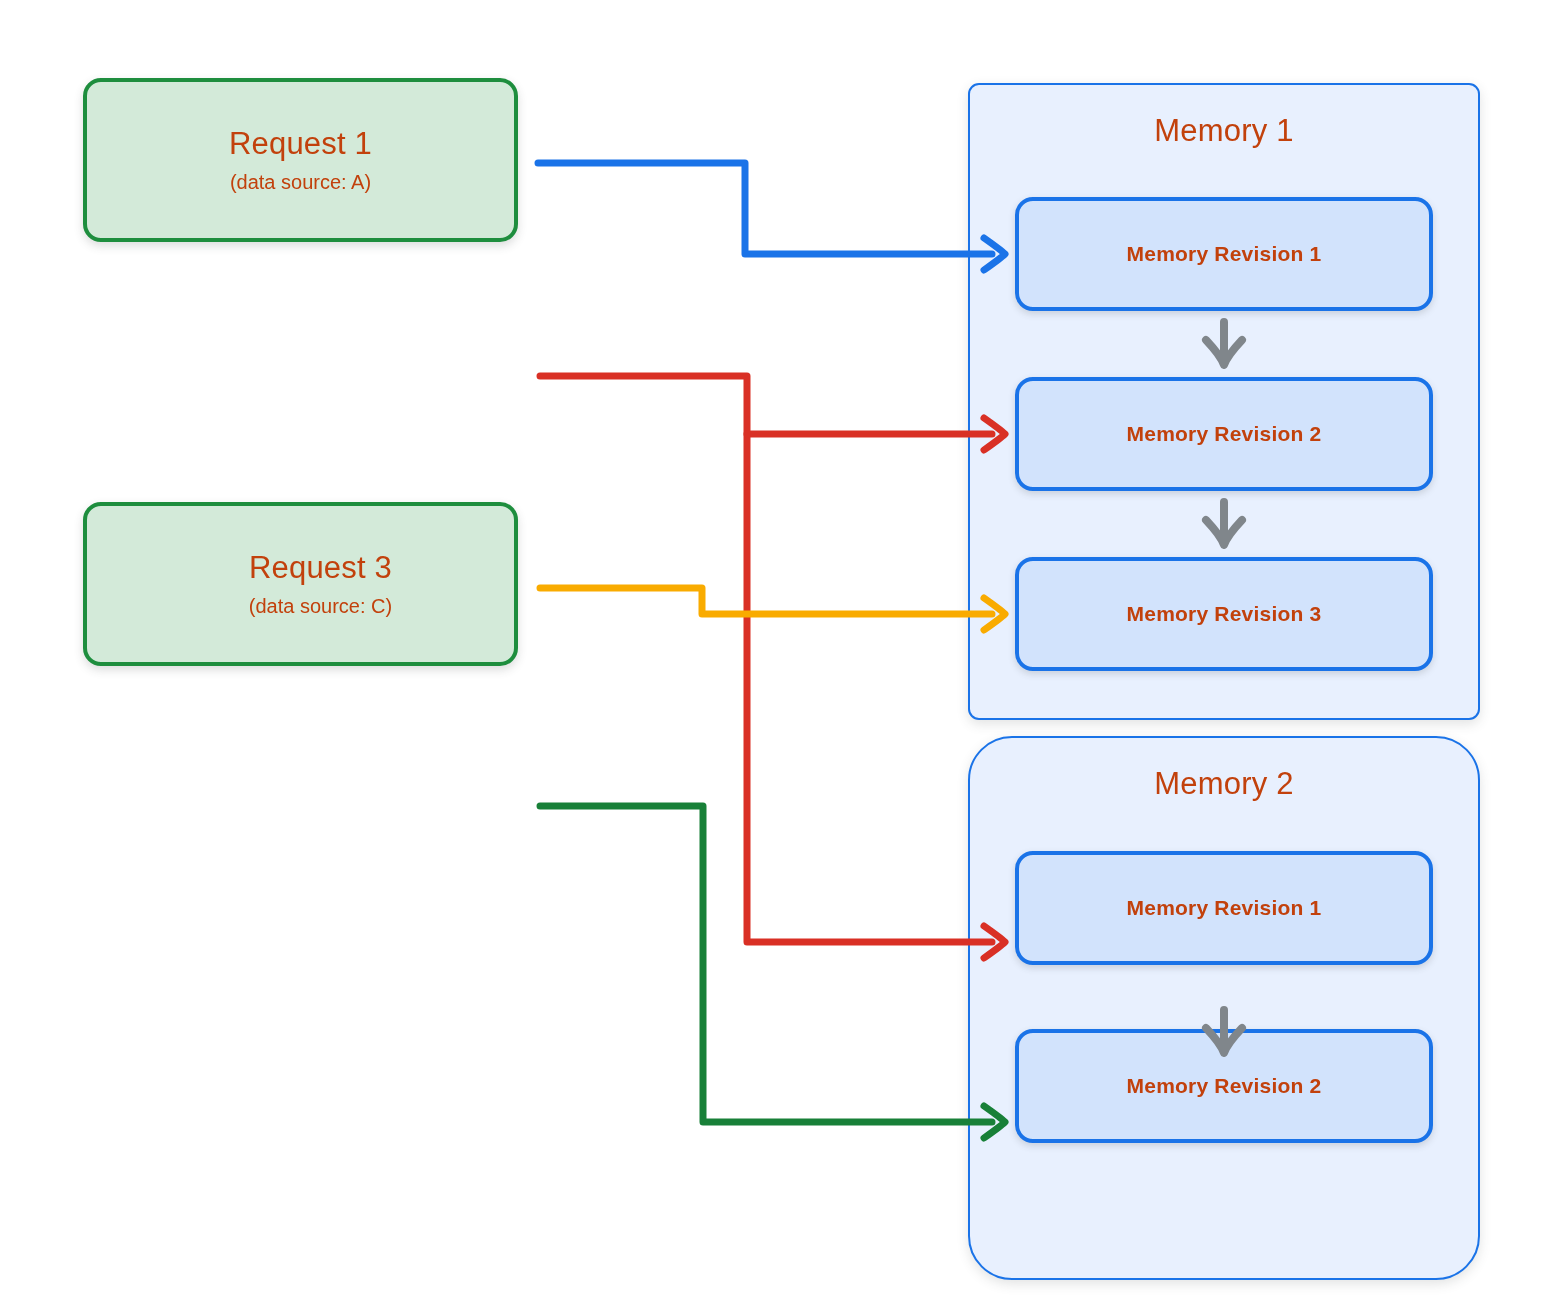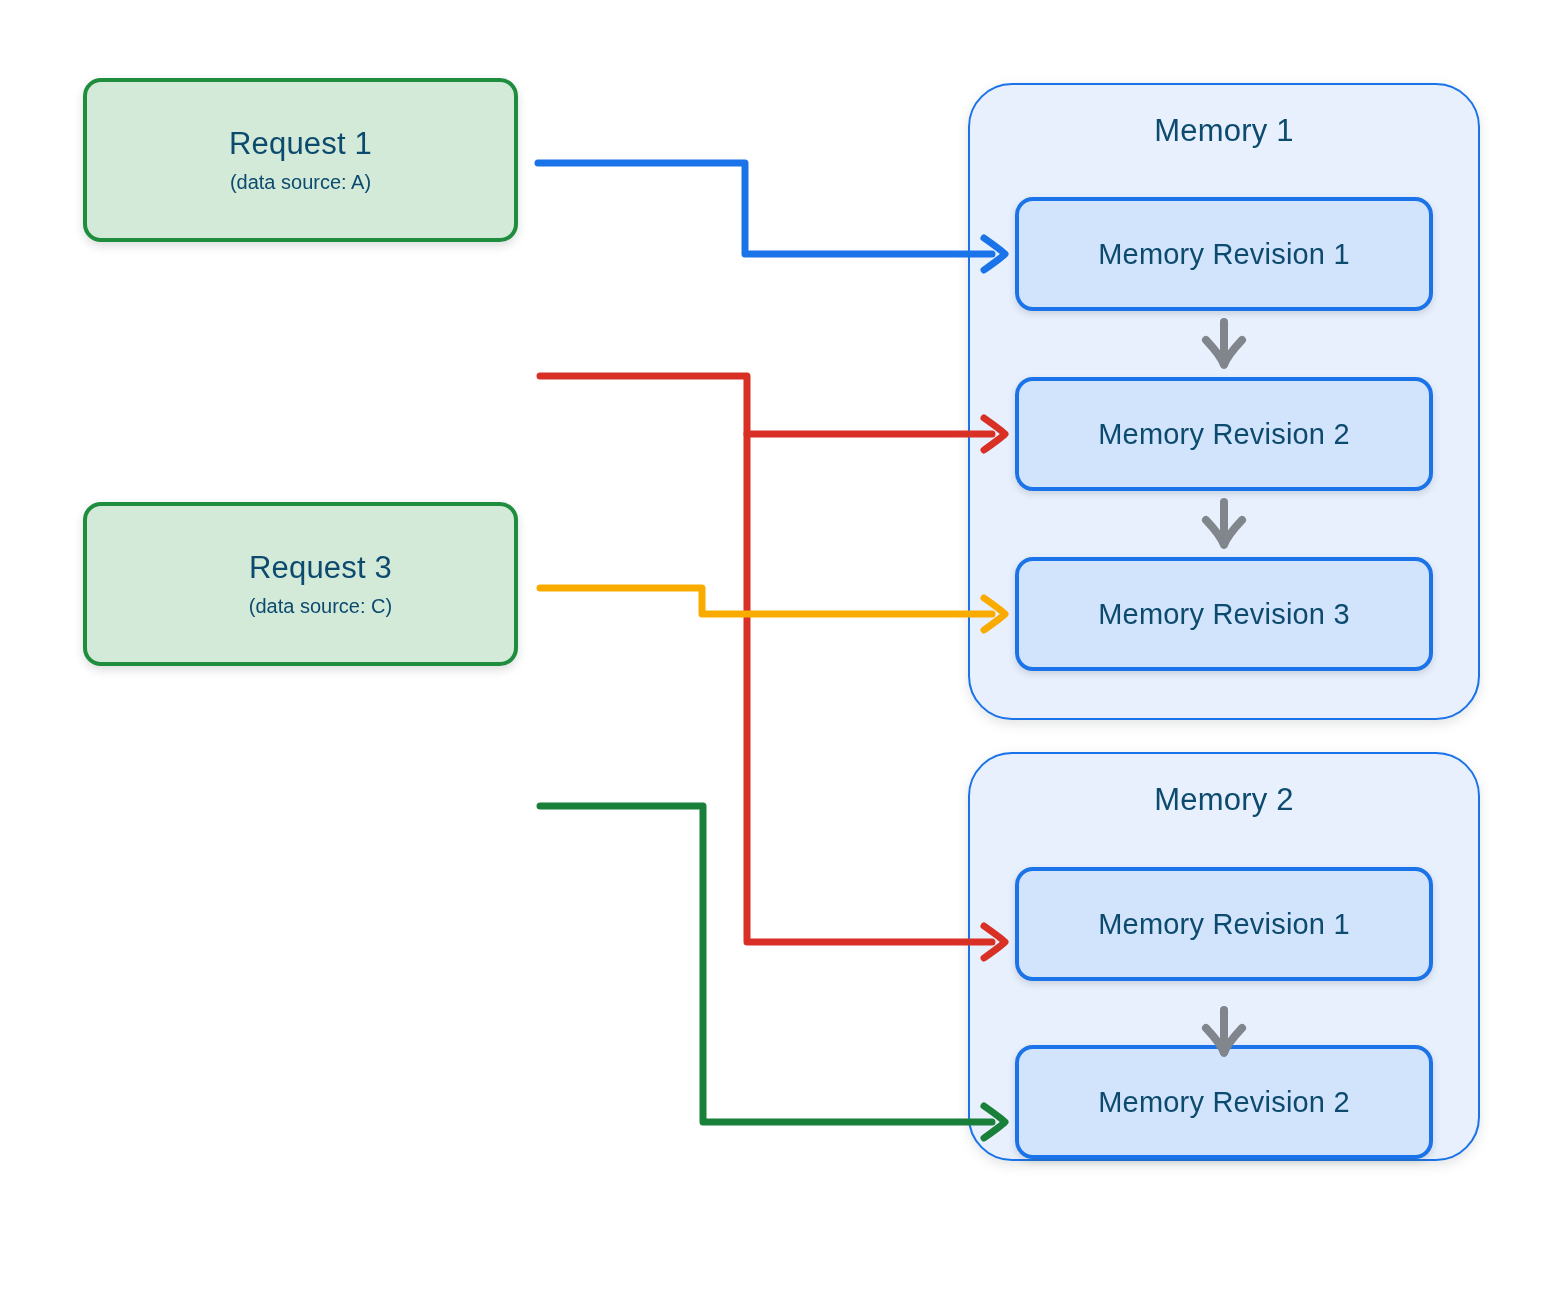--- a/index.html
+++ b/index.html
@@ -1,49 +1,49 @@
 <!DOCTYPE html>
 <html><head>
 <meta charset="utf-8">
 <style>
   html,body{margin:0;padding:0;background:#ffffff;}
   .canvas{
     position:relative;width:1562px;height:1308px;background:#ffffff;overflow:hidden;
-    font-family:"Liberation Sans","DejaVu Sans",sans-serif;color:#0c4a6e;
+    font-family:"Liberation Sans","DejaVu Sans",sans-serif;color:#c2410c;
   }
   
   .request{
     position:absolute;left:83px;width:435px;height:164px;box-sizing:border-box;
     background:#d3ead9;border:4px solid #1e8e3e;border-radius:18px;
     display:flex;flex-direction:column;align-items:center;justify-content:center;gap:9px;
     box-shadow:0 4px 10px rgba(60,64,67,.18);
   }
   .request .title{font-size:31px;font-weight:500;letter-spacing:.2px;}
   .request .subtitle{font-size:20px;font-weight:400;}
   #request-1{top:78px;}
   #request-2{top:292px;}
   #request-3{top:502px;padding-left:40px;}
   #request-4{top:715px;}
   
   .memory{
     position:absolute;left:968px;width:512px;box-sizing:border-box;
     background:#e8f0fe;border:2.5px solid #1a73e8;border-radius:44px;
     box-shadow:0 4px 12px rgba(60,64,67,.15);
   }
-  #memory-1{top:83px;height:637px;}
-  #memory-2{top:752px;height:409px;}
+  #memory-1{top:83px;height:637px;border-radius:11px;}
+  #memory-2{top:736px;height:544px;}
   .memory .memory-title{
     position:absolute;left:0;right:0;top:28px;text-align:center;
     font-size:31px;font-weight:500;letter-spacing:.2px;
   }
   .revision{
     position:absolute;left:45px;width:418px;height:114px;box-sizing:border-box;
     background:#d2e3fc;border:4.5px solid #1a73e8;border-radius:18px;
     display:flex;align-items:center;justify-content:center;
-    font-size:29px;font-weight:400;letter-spacing:.2px;
+    font-size:21px;font-weight:700;letter-spacing:.2px;
     box-shadow:0 3px 7px rgba(60,64,67,.18);
   }
   #memory-1 .rev-0{top:112px;}
   #memory-1 .rev-1{top:292px;}
   #memory-1 .rev-2{top:472px;}
   #memory-2 .rev-0{top:113px;}
   #memory-2 .rev-1{top:291px;}
   
   svg.overlay{position:absolute;left:0;top:0;width:1562px;height:1308px;pointer-events:none;}
   svg.overlay path{fill:none;stroke-linecap:round;stroke-linejoin:round;}

